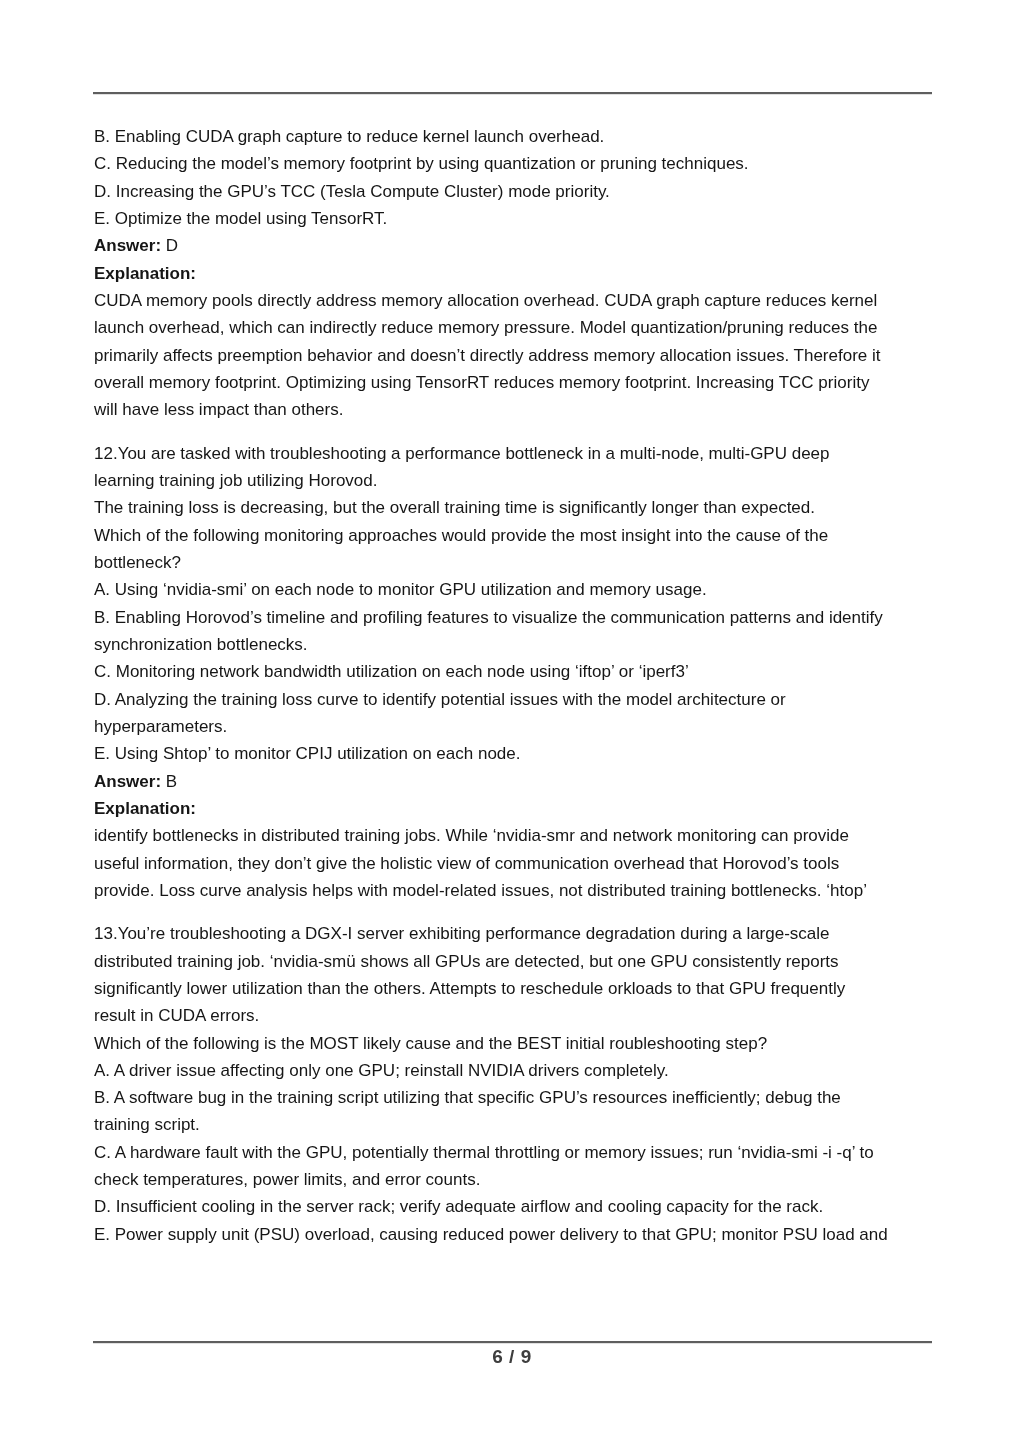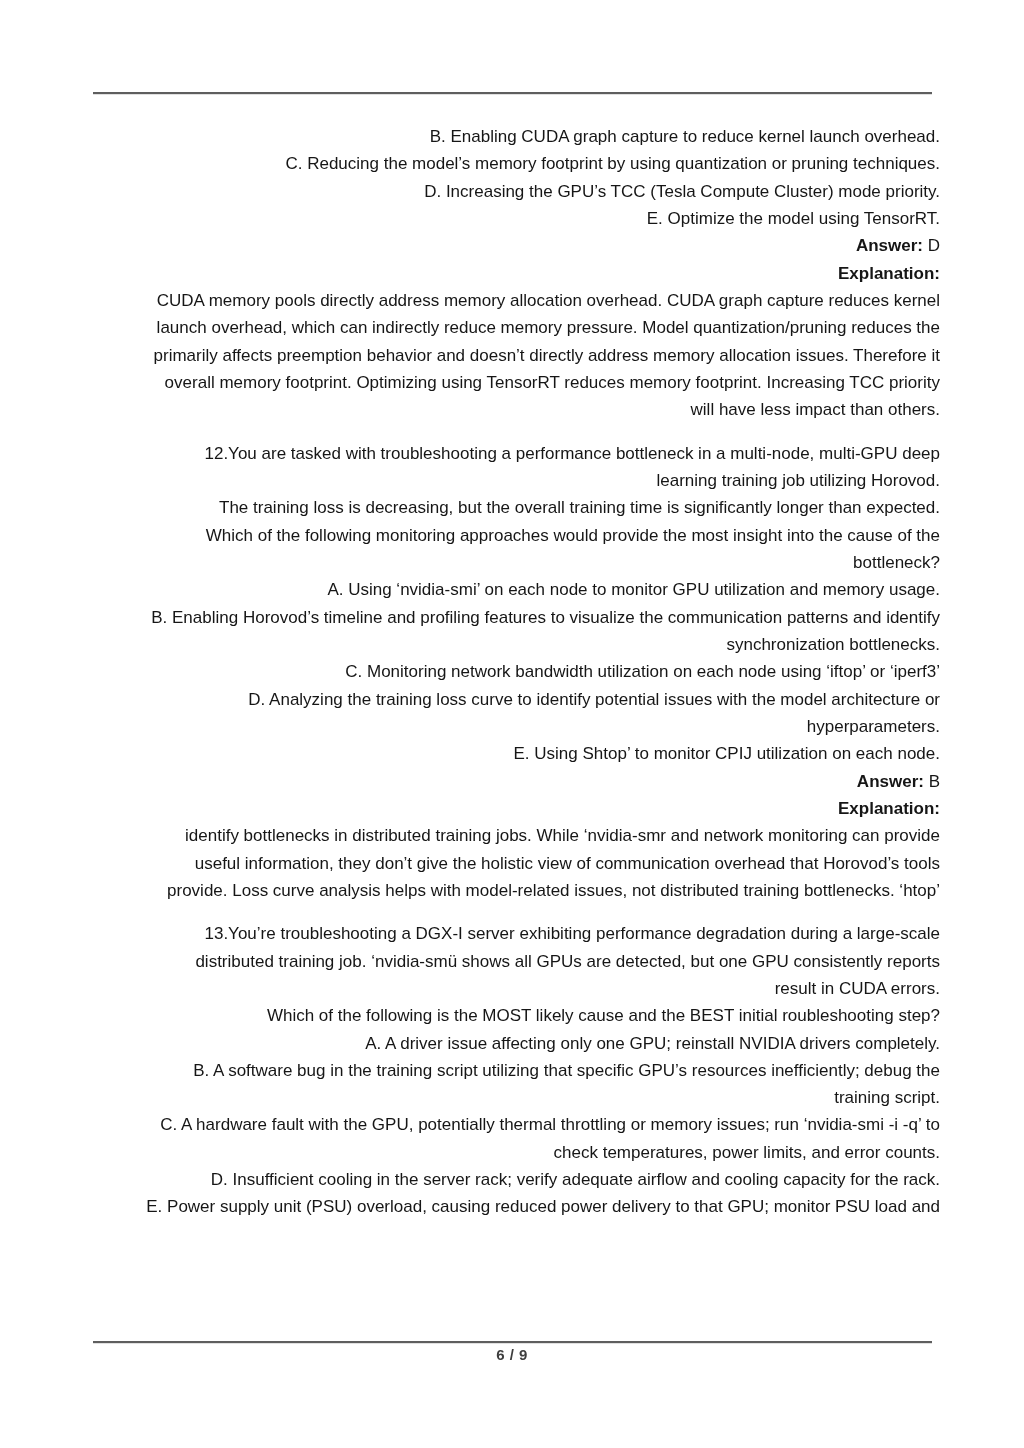--- a/index.html
+++ b/index.html
@@ -25,32 +25,31 @@
   }
   #header-rule { top: 92px; }
   #footer-rule { top: 1341px; }
   .content {
     position: absolute;
     left: 94px;
     top: 123px;
     width: 846px;
     font-size: 17px;
     line-height: 27.33px;
-    text-align: right;
   }
   .block { margin: 0 0 16px 0; }
   .line { white-space: pre; }
   .line b { font-weight: bold; }
   .footer-text {
     position: absolute;
     top: 1346px;
     left: 0;
     width: 1024px;
     text-align: center;
-    font-size: 15px;
+    font-size: 19px;
     font-weight: bold;
     color: #3e3e3e;
     letter-spacing: 0.5px;
   }
 </style>
 </head>
 <body>
 
 <div class="rule" id="header-rule"></div>
 
@@ -83,20 +82,21 @@
       <div class="line"><span>E. Using Shtop’ to monitor CPIJ utilization on each node.</span></div>
       <div class="line"><b>Answer:</b><span> B</span></div>
       <div class="line"><b>Explanation:</b></div>
       <div class="line"><span>identify bottlenecks in distributed training jobs. While ‘nvidia-smr and network monitoring can provide</span></div>
       <div class="line"><span>useful information, they don’t give the holistic view of communication overhead that Horovod’s tools</span></div>
       <div class="line"><span>provide. Loss curve analysis helps with model-related issues, not distributed training bottlenecks. ‘htop’</span></div>
     </div>
     <div class="block">
       <div class="line"><span>13.You’re troubleshooting a DGX-I server exhibiting performance degradation during a large-scale</span></div>
       <div class="line"><span>distributed training job. ‘nvidia-smü shows all GPUs are detected, but one GPU consistently reports</span></div>
+      <div class="line"><span>significantly lower utilization than the others. Attempts to reschedule orkloads to that GPU frequently</span></div>
       <div class="line"><span>result in CUDA errors.</span></div>
       <div class="line"><span>Which of the following is the MOST likely cause and the BEST initial roubleshooting step?</span></div>
       <div class="line"><span>A. A driver issue affecting only one GPU; reinstall NVIDIA drivers completely.</span></div>
       <div class="line"><span>B. A software bug in the training script utilizing that specific GPU’s resources inefficiently; debug the</span></div>
       <div class="line"><span>training script.</span></div>
       <div class="line"><span>C. A hardware fault with the GPU, potentially thermal throttling or memory issues; run ‘nvidia-smi -i -q’ to</span></div>
       <div class="line"><span>check temperatures, power limits, and error counts.</span></div>
       <div class="line"><span>D. Insufficient cooling in the server rack; verify adequate airflow and cooling capacity for the rack.</span></div>
       <div class="line"><span>E. Power supply unit (PSU) overload, causing reduced power delivery to that GPU; monitor PSU load and</span></div>
     </div>

